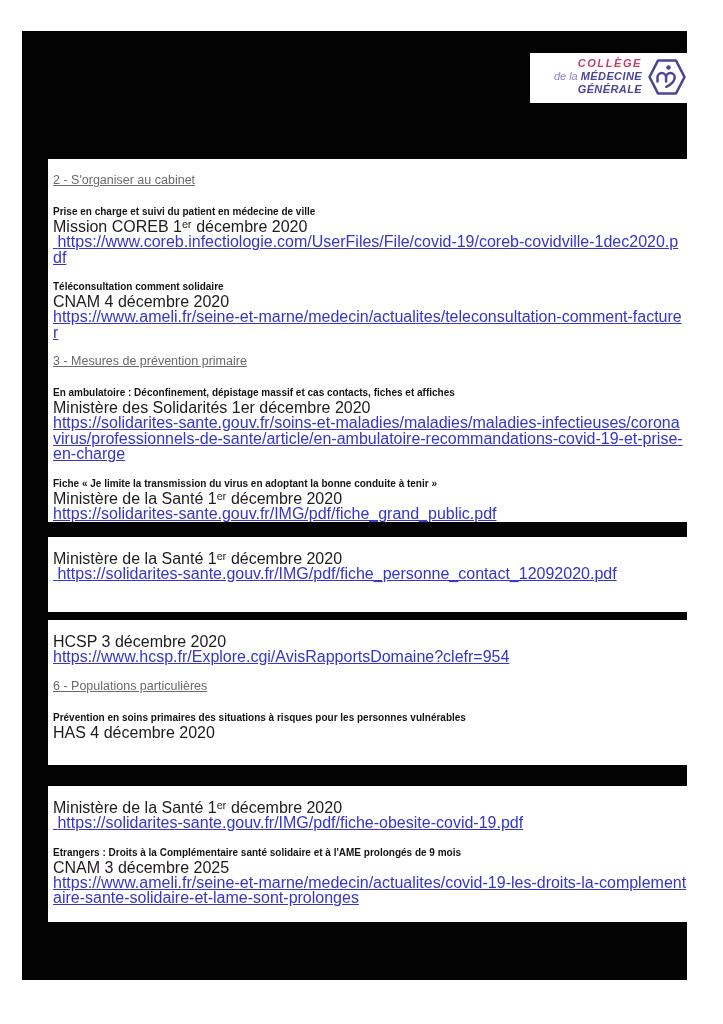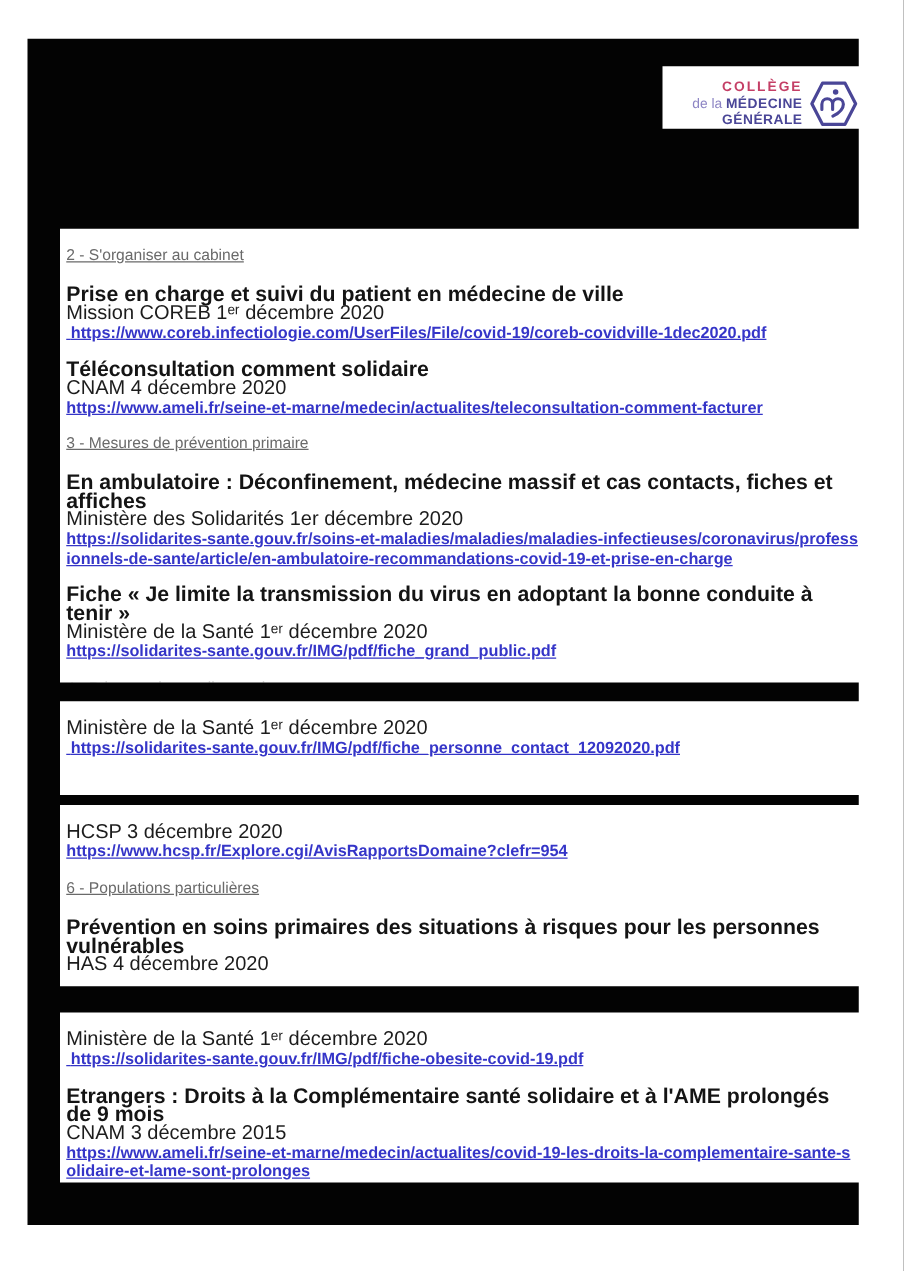--- a/index.html
+++ b/index.html
@@ -8,49 +8,49 @@
     font-family:"Liberation Sans","DejaVu Sans",sans-serif;
     -webkit-font-smoothing:antialiased;
   }
   .frame{
     position:absolute;left:22px;top:31px;width:665px;height:949px;
     background:#030303;
   }
   
   .logo-box{
     position:absolute;left:508px;top:22px;width:161px;height:50px;
-    background:#ffffff;display:flex;align-items:flex-end;justify-content:flex-end;
-    gap:5px;padding:16px 4px 0 0;box-sizing:border-box;
+    background:#ffffff;display:flex;align-items:flex-start;justify-content:flex-end;
+    gap:5px;padding:4px 4px 0 0;box-sizing:border-box;font-style:italic;
   }
   .logo-text{text-align:right;line-height:13px;font-size:11px;}
   .logo-college{color:var(--logo-pink,#c43f66);letter-spacing:1.6px;font-weight:600;font-size:11px;}
   .logo-dela{color:var(--logo-lightpurple,#8d85c4);font-weight:400;margin-right:3px;}
   .logo-strong{color:var(--logo-purple,#4a4697);font-weight:bold;letter-spacing:.4px;}
   .logo-hex{flex:0 0 auto;}
   
-  .content{position:absolute;left:26px;top:152px;width:649px;}
+  .content{position:absolute;left:26px;top:128px;width:649px;}
   .panel{
     background:#ffffff;box-sizing:border-box;overflow:hidden;
     padding:14px 10px 0 5px;
   }
   .panel:nth-child(1){height:363px;}
   .panel:nth-child(2){height:75px;margin-top:15px;}
   .panel:nth-child(3){height:145px;margin-top:8px;}
   .panel:nth-child(4){height:136px;margin-top:21px;}
   .sec-heading{
     color:var(--heading-gray,#6a6a6a);font-size:12.5px;line-height:15px;
     text-decoration:underline;margin:0 0 16px 0;font-weight:400;
   }
   .entry{margin:0 0 14px 0;}
-  .entry-title{font-weight:bold;font-size:17px;line-height:15px;color:#141414;}
+  .entry-title{font-weight:bold;font-size:10px;line-height:15px;color:#141414;}
   .entry-source{font-size:16px;line-height:15px;color:#1c1c1c;}
   .entry-link{
-    display:block;font-size:13px;line-height:15.5px;
+    display:block;font-size:16px;line-height:15.5px;
     color:var(--link-blue,#3535c8);text-decoration:underline;cursor:pointer;
-    white-space:pre-wrap;word-break:break-all;overflow-wrap:anywhere;font-weight:bold;
+    white-space:pre-wrap;word-break:break-all;overflow-wrap:anywhere;
   }
 </style>
 </head>
 <body>
 
 <div class="frame">
 
   <div class="logo-box">
     <div class="logo-text">
       <div class="logo-college">COLLÈGE</div>
@@ -75,21 +75,21 @@
           <div class="entry-source">Mission COREB 1ᵉʳ décembre 2020</div>
           <a class="entry-link"> https://www.coreb.infectiologie.com/UserFiles/File/covid-19/coreb-covidville-1dec2020.pdf</a>
         </div>
         <div class="entry">
           <div class="entry-title">Téléconsultation comment solidaire</div>
           <div class="entry-source">CNAM 4 décembre 2020</div>
           <a class="entry-link">https://www.ameli.fr/seine-et-marne/medecin/actualites/teleconsultation-comment-facturer</a>
         </div>
         <div class="sec-heading">3 - Mesures de prévention primaire</div>
         <div class="entry">
-          <div class="entry-title">En ambulatoire : Déconfinement, médecine massif et cas contacts, fiches et affiches</div>
+          <div class="entry-title">En ambulatoire : Déconfinement, dépistage massif et cas contacts, fiches et affiches</div>
           <div class="entry-source">Ministère des Solidarités 1er décembre 2020</div>
           <a class="entry-link">https://solidarites-sante.gouv.fr/soins-et-maladies/maladies/maladies-infectieuses/coronavirus/professionnels-de-sante/article/en-ambulatoire-recommandations-covid-19-et-prise-en-charge</a>
         </div>
         <div class="entry">
           <div class="entry-title">Fiche « Je limite la transmission du virus en adoptant la bonne conduite à tenir »</div>
           <div class="entry-source">Ministère de la Santé 1ᵉʳ décembre 2020</div>
           <a class="entry-link">https://solidarites-sante.gouv.fr/IMG/pdf/fiche_grand_public.pdf</a>
         </div>
         <div class="sec-heading">4 - Prise en charge diagnostique</div>
       </div>
@@ -110,19 +110,19 @@
           <div class="entry-source">HAS 4 décembre 2020</div>
         </div>
       </div>
       <div class="panel">
         <div class="entry">
           <div class="entry-source">Ministère de la Santé 1ᵉʳ décembre 2020</div>
           <a class="entry-link"> https://solidarites-sante.gouv.fr/IMG/pdf/fiche-obesite-covid-19.pdf</a>
         </div>
         <div class="entry">
           <div class="entry-title">Etrangers : Droits à la Complémentaire santé solidaire et à l'AME prolongés de 9 mois</div>
-          <div class="entry-source">CNAM 3 décembre 2015</div>
+          <div class="entry-source">CNAM 3 décembre 2025</div>
           <a class="entry-link">https://www.ameli.fr/seine-et-marne/medecin/actualites/covid-19-les-droits-la-complementaire-sante-solidaire-et-lame-sont-prolonges</a>
         </div>
       </div>
     </div>
 
 </div>
 
 </body></html>

